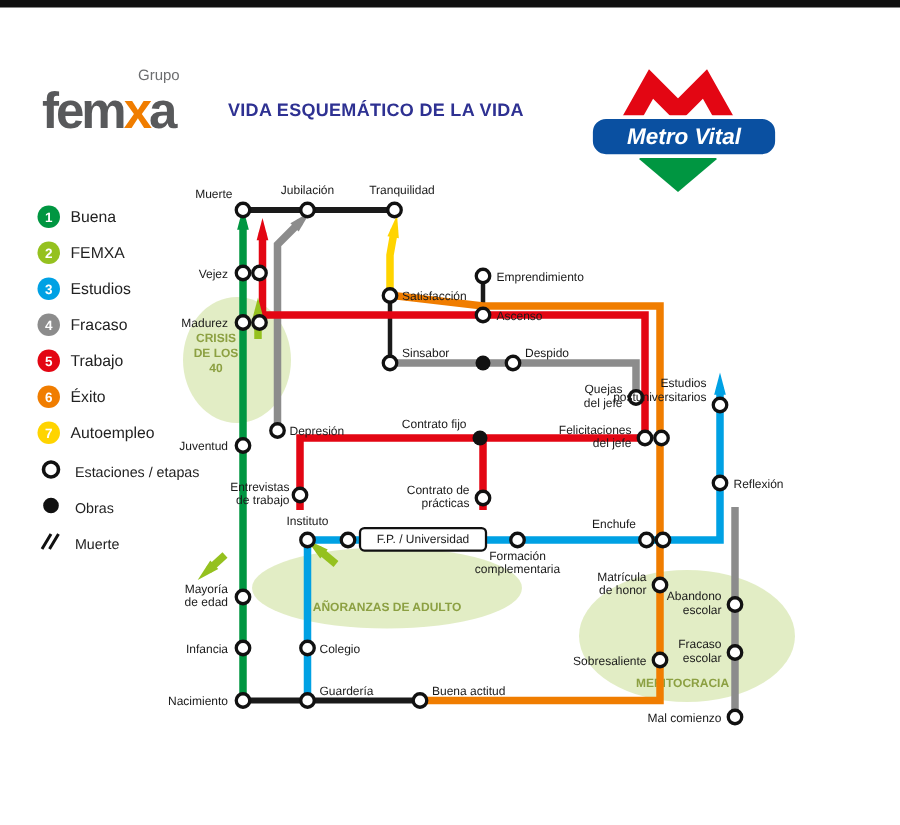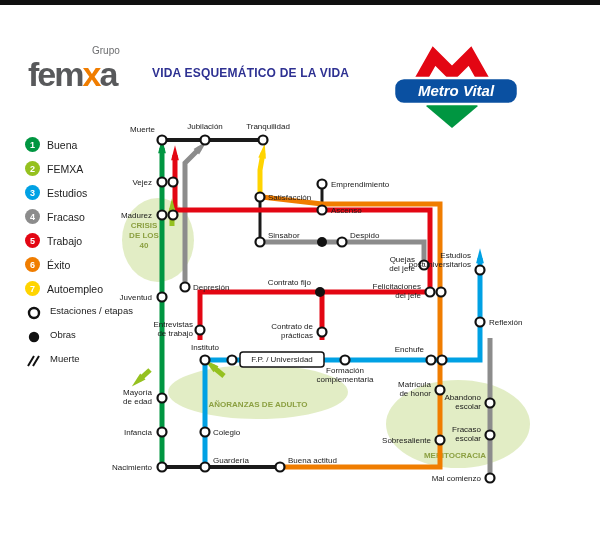--- a/index.html
+++ b/index.html
@@ -15,21 +15,21 @@
          color:#2E3192;letter-spacing:.2px;}
   .metro-logo{position:absolute;left:386px;top:44px;}
   
   .sidebar{position:absolute;left:25px;top:128px;width:108px;}
   .h-lines{font-size:13px;font-weight:bold;color:#111;letter-spacing:.4px;margin:0 0 10px;}
   .line-item{display:flex;align-items:center;gap:7px;margin:9px 0;}
   .badge{width:15px;height:15px;border-radius:50%;color:#fff;font-size:9px;font-weight:bold;
          display:flex;align-items:center;justify-content:center;flex:0 0 15px;}
   .line-label{font-size:10.5px;color:#222;}
   .h-sym{font-size:12.5px;font-weight:bold;color:#111;letter-spacing:.3px;margin:24px 0 10px;}
-  .sym-item{display:flex;align-items:flex-start;gap:7px;margin:8px 0;}
+  .sym-item{display:flex;align-items:flex-end;gap:7px;margin:8px 0;}
   .sym-label{font-size:9.5px;color:#222;}
   #metro-map{position:absolute;left:0;top:0;}
   #metro-map text{font-family:"Liberation Sans",sans-serif;}
 </style>
 </head>
 <body>
 
 <div class="stage">
   <div class="topbar"></div>
 

